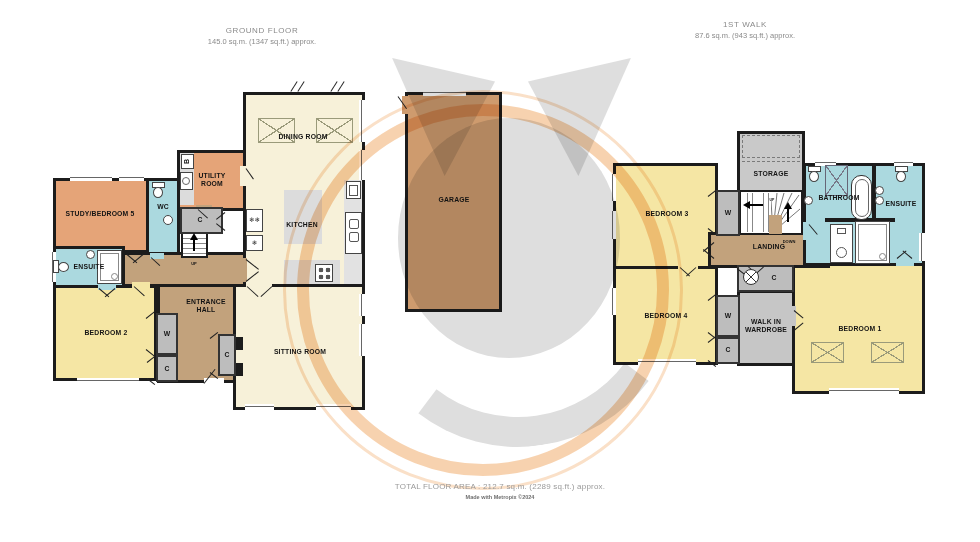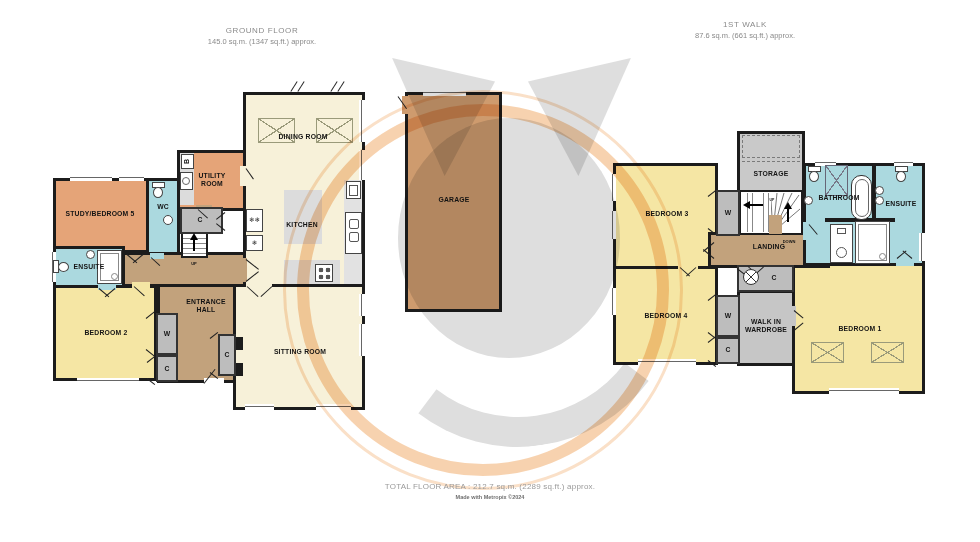--- a/index.html
+++ b/index.html
@@ -88,21 +88,21 @@
 <body>
 
 <div id="canvas">
 
   <div class="hdr" style="left:152px;top:26px;width:220px;">
     <div class="t">GROUND FLOOR</div>
     <div class="a">145.0 sq.m. (1347 sq.ft.) approx.</div>
   </div>
   <div class="hdr" style="left:635px;top:20px;width:220px;">
     <div class="t">1ST WALK</div>
-    <div class="a">87.6 sq.m. (661 sq.ft.) approx.</div>
+    <div class="a">87.6 sq.m. (943 sq.ft.) approx.</div>
   </div>
 
   <div class="room f-liv" style="left:243px;top:92px;width:122px;height:196px;"></div>
   <div class="room f-liv" style="left:233px;top:284px;width:132px;height:126px;"></div>
   <div class="room f-org" style="left:177px;top:150px;width:69px;height:61px;"></div>
   <div class="room f-org" style="left:53px;top:178px;width:96px;height:75px;"></div>
   <div class="room f-blu" style="left:146px;top:178px;width:34px;height:78px;"></div>
   <div class="room f-hall" style="left:122px;top:252px;width:124px;height:35px;"></div>
   <div class="room f-blu" style="left:53px;top:246px;width:72px;height:42px;"></div>
   <div class="room f-bed" style="left:53px;top:285px;width:104px;height:96px;"></div>
@@ -310,18 +310,18 @@
   <div class="lab tiny" style="left:772px;top:200px;font-size:3.5px;">UP</div>
   <div class="lab tiny" style="left:789px;top:241px;">DOWN</div>
 
   <div class="wm" style="left:390px;top:58px;width:105px;height:118px;background:#DEDEDE;clip-path:polygon(2% 0,100% 20%,52% 100%);"></div>
   <div class="wm" style="left:528px;top:58px;width:105px;height:118px;background:#DEDEDE;clip-path:polygon(98% 0,0 20%,48% 100%);"></div>
   <div class="wm" style="left:398px;top:118px;width:222px;height:240px;background:#DEDEDE;border-radius:50%;"></div>
   <div class="wm" style="left:352px;top:112px;width:330px;height:335px;border:30px solid transparent;border-bottom-color:#DEDEDE;border-radius:50%;transform:rotate(-8deg);box-sizing:border-box;"></div>
   <div class="wm" style="left:297px;top:104px;width:372px;height:372px;border:12px solid #F0A660;border-radius:50%;opacity:.5;box-sizing:border-box;"></div>
   <div class="wm" style="left:283px;top:90px;width:400px;height:400px;border:3px solid #F0A660;border-radius:50%;opacity:.35;box-sizing:border-box;"></div>
 
-  <div class="ftr" style="left:330px;top:482px;width:320px;">
+  <div class="ftr" style="left:340px;top:482px;width:320px;">
     <div class="tot">TOTAL FLOOR AREA : 212.7 sq.m. (2289 sq.ft.) approx.</div>
     <div class="cr">Made with Metropix ©2024</div>
   </div>
 
 </div>
 
 </body></html>

